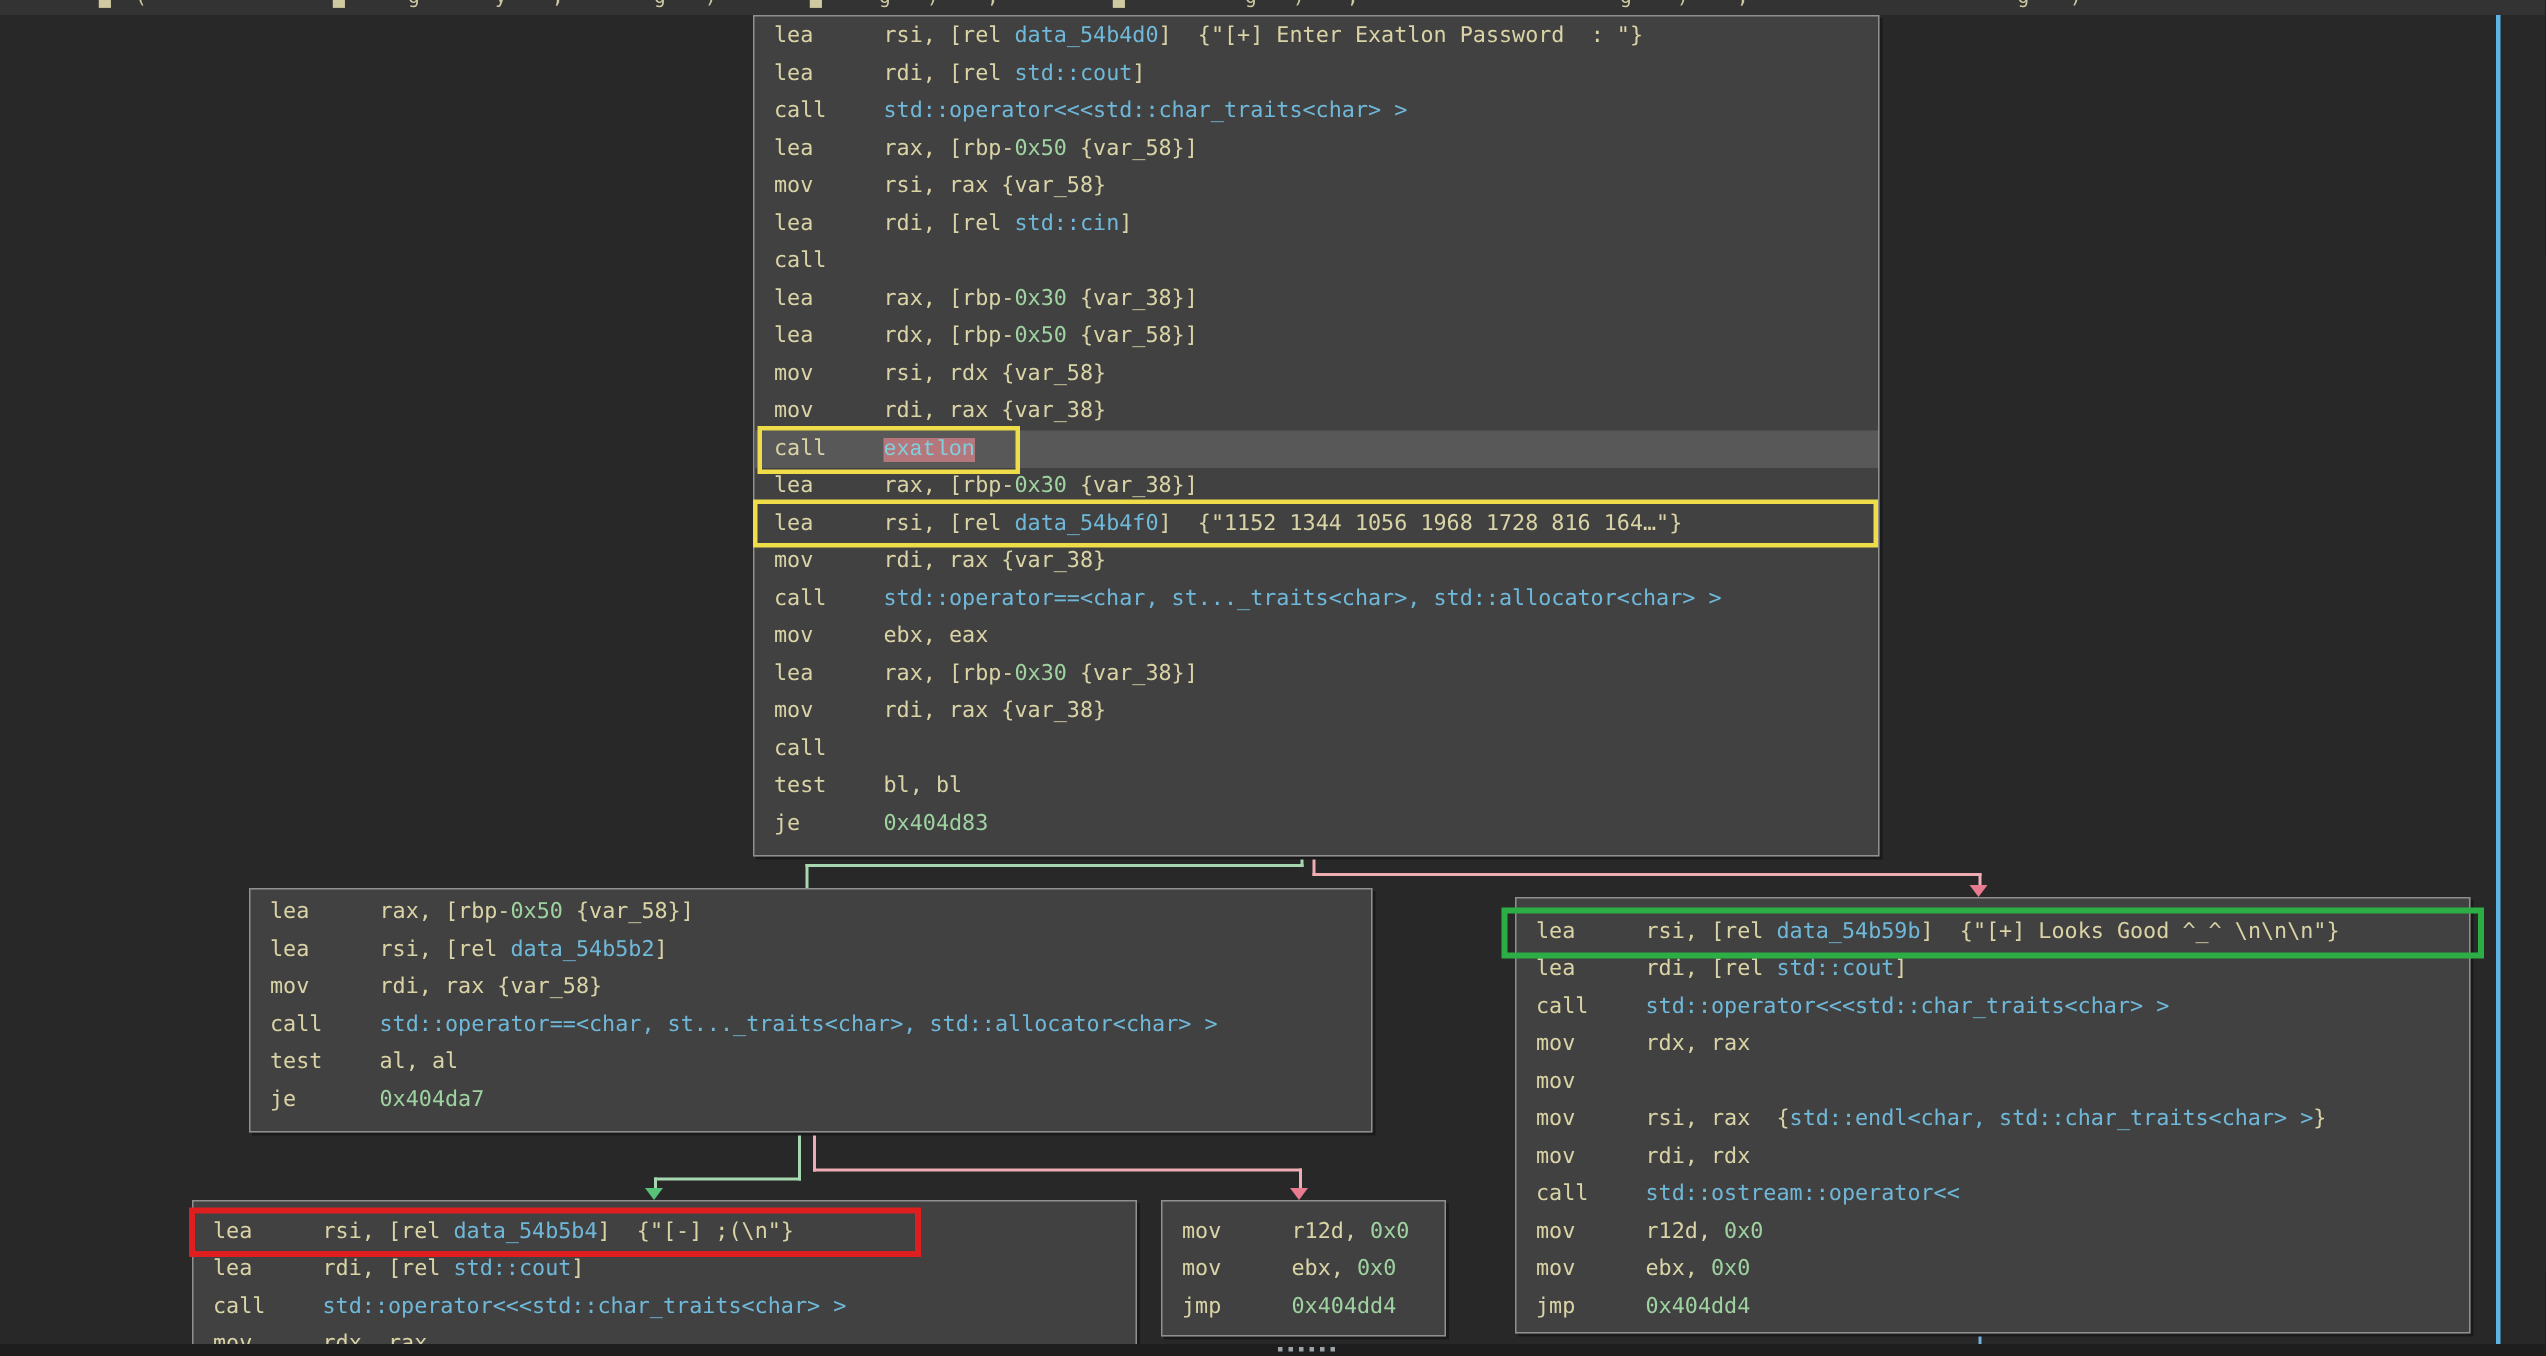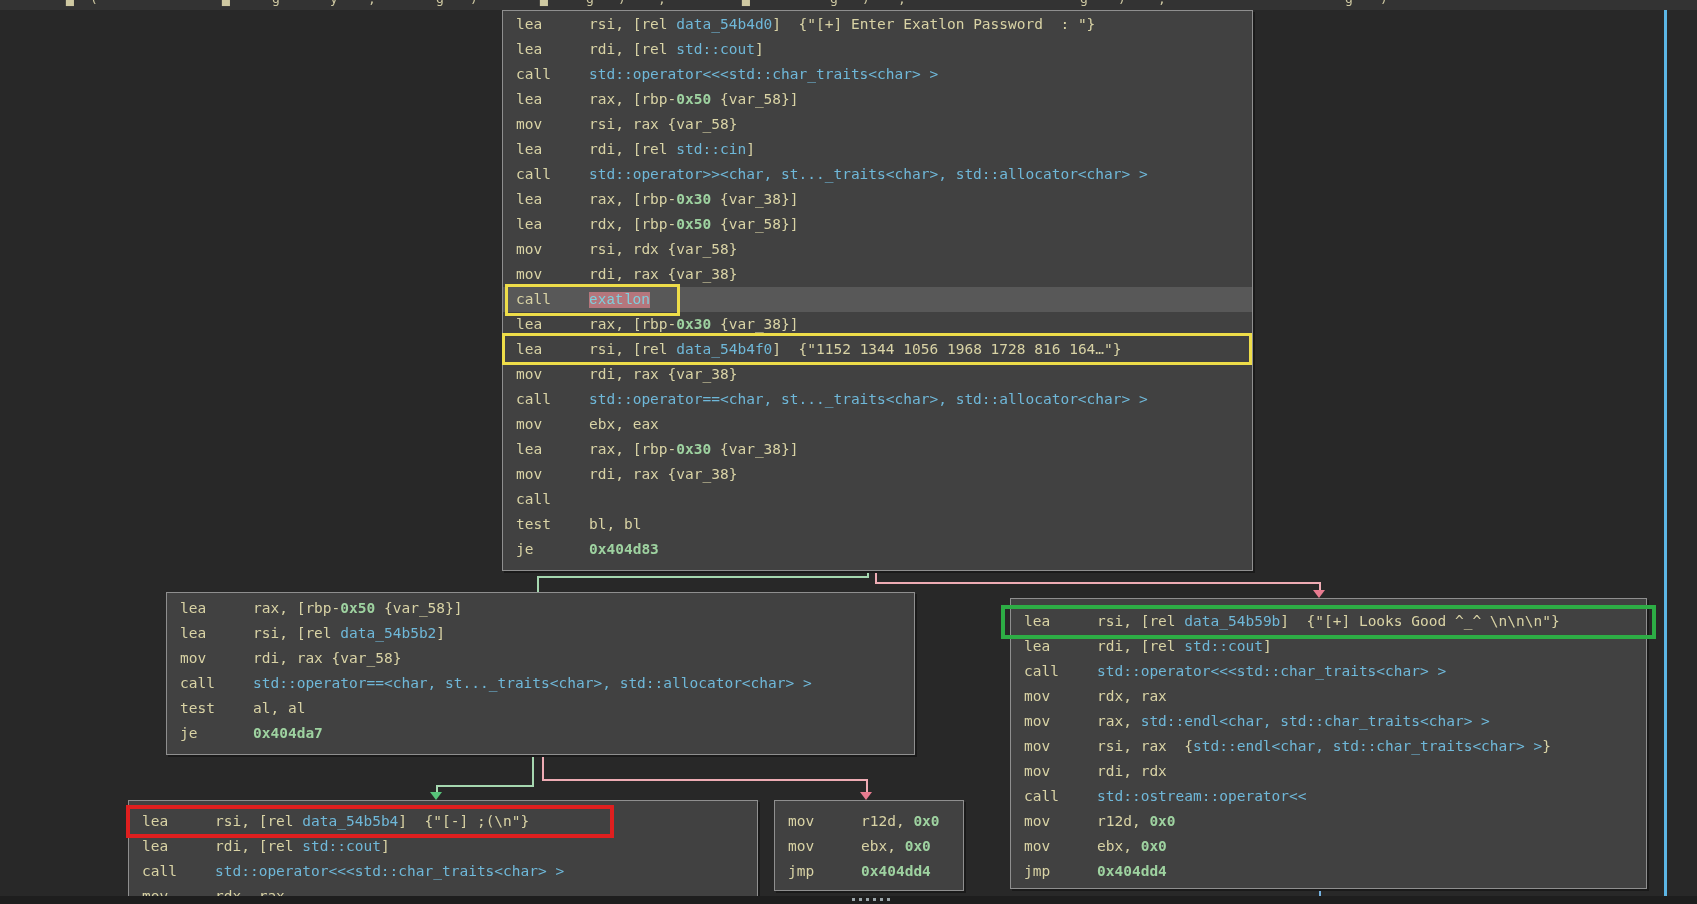--- a/index.html
+++ b/index.html
@@ -18,21 +18,21 @@
     border:1px solid #8f8f8f;
     box-shadow:2px 2px 0 #1a1a1a;
     z-index:2;box-sizing:border-box;
   }
   .row{position:relative;height:25px;line-height:25px;white-space:pre;font-size:14.5px;}
   .row.hl{background:#585858;}
   .mn{position:absolute;left:13px;color:#d9d3a5;}
   .ops{position:absolute;left:86px;}
   .tok-d{color:#d9d3a5;}
   .tok-s{color:#6fb8d9;}
-  .tok-n{color:#9ed2a0;font-weight:bold;}
+  .tok-n{color:#9ed2a0;}
   .tok-sel{color:#7fd0dd;background:#b5767c;font-family:Liberation Mono, monospace;}
   .seg{position:absolute;z-index:1;}
   .arrowhead{
     position:absolute;width:0;height:0;z-index:1;
     border-left:6px solid transparent;border-right:6px solid transparent;
     border-top:8px solid #000;
   }
   .hlbox{position:absolute;z-index:4;box-sizing:border-box;background:transparent;pointer-events:none;}
   #vline{position:absolute;top:10px;left:1664px;width:3px;height:894px;background:#5cb5e4;z-index:3;}
   #bottomstrip{position:absolute;left:0;top:896px;width:1697px;height:8px;background:#1e1e1e;z-index:3;}
@@ -85,21 +85,21 @@
       <div class="seg" style="left: 1319px; top: 889px; width: 2px; height: 15px; background: rgb(116, 176, 222);"></div>
     </div>
   <div id="blocks-layer">
       <div class="block" style="left: 502px; top: 10px; width: 751px; height: 561px; padding-top: 1px;">
         <div class="row"><span class="mn">lea</span><span class="ops"><span class="tok-d">rsi, [rel </span><span class="tok-s">data_54b4d0</span><span class="tok-d">]  {"[+] Enter Exatlon Password  : "}</span></span></div>
         <div class="row"><span class="mn">lea</span><span class="ops"><span class="tok-d">rdi, [rel </span><span class="tok-s">std::cout</span><span class="tok-d">]</span></span></div>
         <div class="row"><span class="mn">call</span><span class="ops"><span class="tok-s">std::operator&lt;&lt;&lt;std::char_traits&lt;char&gt; &gt;</span></span></div>
         <div class="row"><span class="mn">lea</span><span class="ops"><span class="tok-d">rax, [rbp-</span><span class="tok-n">0x50</span><span class="tok-d"> {var_58}]</span></span></div>
         <div class="row"><span class="mn">mov</span><span class="ops"><span class="tok-d">rsi, rax {var_58}</span></span></div>
         <div class="row"><span class="mn">lea</span><span class="ops"><span class="tok-d">rdi, [rel </span><span class="tok-s">std::cin</span><span class="tok-d">]</span></span></div>
-        <div class="row"><span class="mn">call</span><span class="ops"><span class="tok-s">std::operator&gt;&gt;&lt;char, st..._traits&lt;char&gt;, std::allocator&lt;char&gt; &gt;</span></span></div>
+        <div class="row"><span class="mn">call</span></div>
         <div class="row"><span class="mn">lea</span><span class="ops"><span class="tok-d">rax, [rbp-</span><span class="tok-n">0x30</span><span class="tok-d"> {var_38}]</span></span></div>
         <div class="row"><span class="mn">lea</span><span class="ops"><span class="tok-d">rdx, [rbp-</span><span class="tok-n">0x50</span><span class="tok-d"> {var_58}]</span></span></div>
         <div class="row"><span class="mn">mov</span><span class="ops"><span class="tok-d">rsi, rdx {var_58}</span></span></div>
         <div class="row"><span class="mn">mov</span><span class="ops"><span class="tok-d">rdi, rax {var_38}</span></span></div>
         <div class="row hl"><span class="mn">call</span><span class="ops"><span class="tok-sel">exatlon</span></span></div>
         <div class="row"><span class="mn">lea</span><span class="ops"><span class="tok-d">rax, [rbp-</span><span class="tok-n">0x30</span><span class="tok-d"> {var_38}]</span></span></div>
         <div class="row"><span class="mn">lea</span><span class="ops"><span class="tok-d">rsi, [rel </span><span class="tok-s">data_54b4f0</span><span class="tok-d">]  {"1152 1344 1056 1968 1728 816 164…"}</span></span></div>
         <div class="row"><span class="mn">mov</span><span class="ops"><span class="tok-d">rdi, rax {var_38}</span></span></div>
         <div class="row"><span class="mn">call</span><span class="ops"><span class="tok-s">std::operator==&lt;char, st..._traits&lt;char&gt;, std::allocator&lt;char&gt; &gt;</span></span></div>
         <div class="row"><span class="mn">mov</span><span class="ops"><span class="tok-d">ebx, eax</span></span></div>
@@ -115,21 +115,21 @@
         <div class="row"><span class="mn">mov</span><span class="ops"><span class="tok-d">rdi, rax {var_58}</span></span></div>
         <div class="row"><span class="mn">call</span><span class="ops"><span class="tok-s">std::operator==&lt;char, st..._traits&lt;char&gt;, std::allocator&lt;char&gt; &gt;</span></span></div>
         <div class="row"><span class="mn">test</span><span class="ops"><span class="tok-d">al, al</span></span></div>
         <div class="row"><span class="mn">je</span><span class="ops"><span class="tok-n">0x404da7</span></span></div>
       </div>
       <div class="block" style="left: 1010px; top: 598px; width: 637px; height: 291px; padding-top: 10px;">
         <div class="row"><span class="mn">lea</span><span class="ops"><span class="tok-d">rsi, [rel </span><span class="tok-s">data_54b59b</span><span class="tok-d">]  {"[+] Looks Good ^_^ \n\n\n"}</span></span></div>
         <div class="row"><span class="mn">lea</span><span class="ops"><span class="tok-d">rdi, [rel </span><span class="tok-s">std::cout</span><span class="tok-d">]</span></span></div>
         <div class="row"><span class="mn">call</span><span class="ops"><span class="tok-s">std::operator&lt;&lt;&lt;std::char_traits&lt;char&gt; &gt;</span></span></div>
         <div class="row"><span class="mn">mov</span><span class="ops"><span class="tok-d">rdx, rax</span></span></div>
-        <div class="row"><span class="mn">mov</span><span class="ops"><span class="tok-d">rax, </span><span class="tok-s">std::endl&lt;char, std::char_traits&lt;char&gt; &gt;</span></span></div>
+        <div class="row"><span class="mn">mov</span></div>
         <div class="row"><span class="mn">mov</span><span class="ops"><span class="tok-d">rsi, rax  {</span><span class="tok-s">std::endl&lt;char, std::char_traits&lt;char&gt; &gt;</span><span class="tok-d">}</span></span></div>
         <div class="row"><span class="mn">mov</span><span class="ops"><span class="tok-d">rdi, rdx</span></span></div>
         <div class="row"><span class="mn">call</span><span class="ops"><span class="tok-s">std::ostream::operator&lt;&lt;</span></span></div>
         <div class="row"><span class="mn">mov</span><span class="ops"><span class="tok-d">r12d, </span><span class="tok-n">0x0</span></span></div>
         <div class="row"><span class="mn">mov</span><span class="ops"><span class="tok-d">ebx, </span><span class="tok-n">0x0</span></span></div>
         <div class="row"><span class="mn">jmp</span><span class="ops"><span class="tok-n">0x404dd4</span></span></div>
       </div>
       <div class="block" style="left: 128px; top: 800px; width: 630px; height: 118px; padding-top: 8px;">
         <div class="row"><span class="mn">lea</span><span class="ops"><span class="tok-d">rsi, [rel </span><span class="tok-s">data_54b5b4</span><span class="tok-d">]  {"[-] ;(\n"}</span></span></div>
         <div class="row"><span class="mn">lea</span><span class="ops"><span class="tok-d">rdi, [rel </span><span class="tok-s">std::cout</span><span class="tok-d">]</span></span></div>

